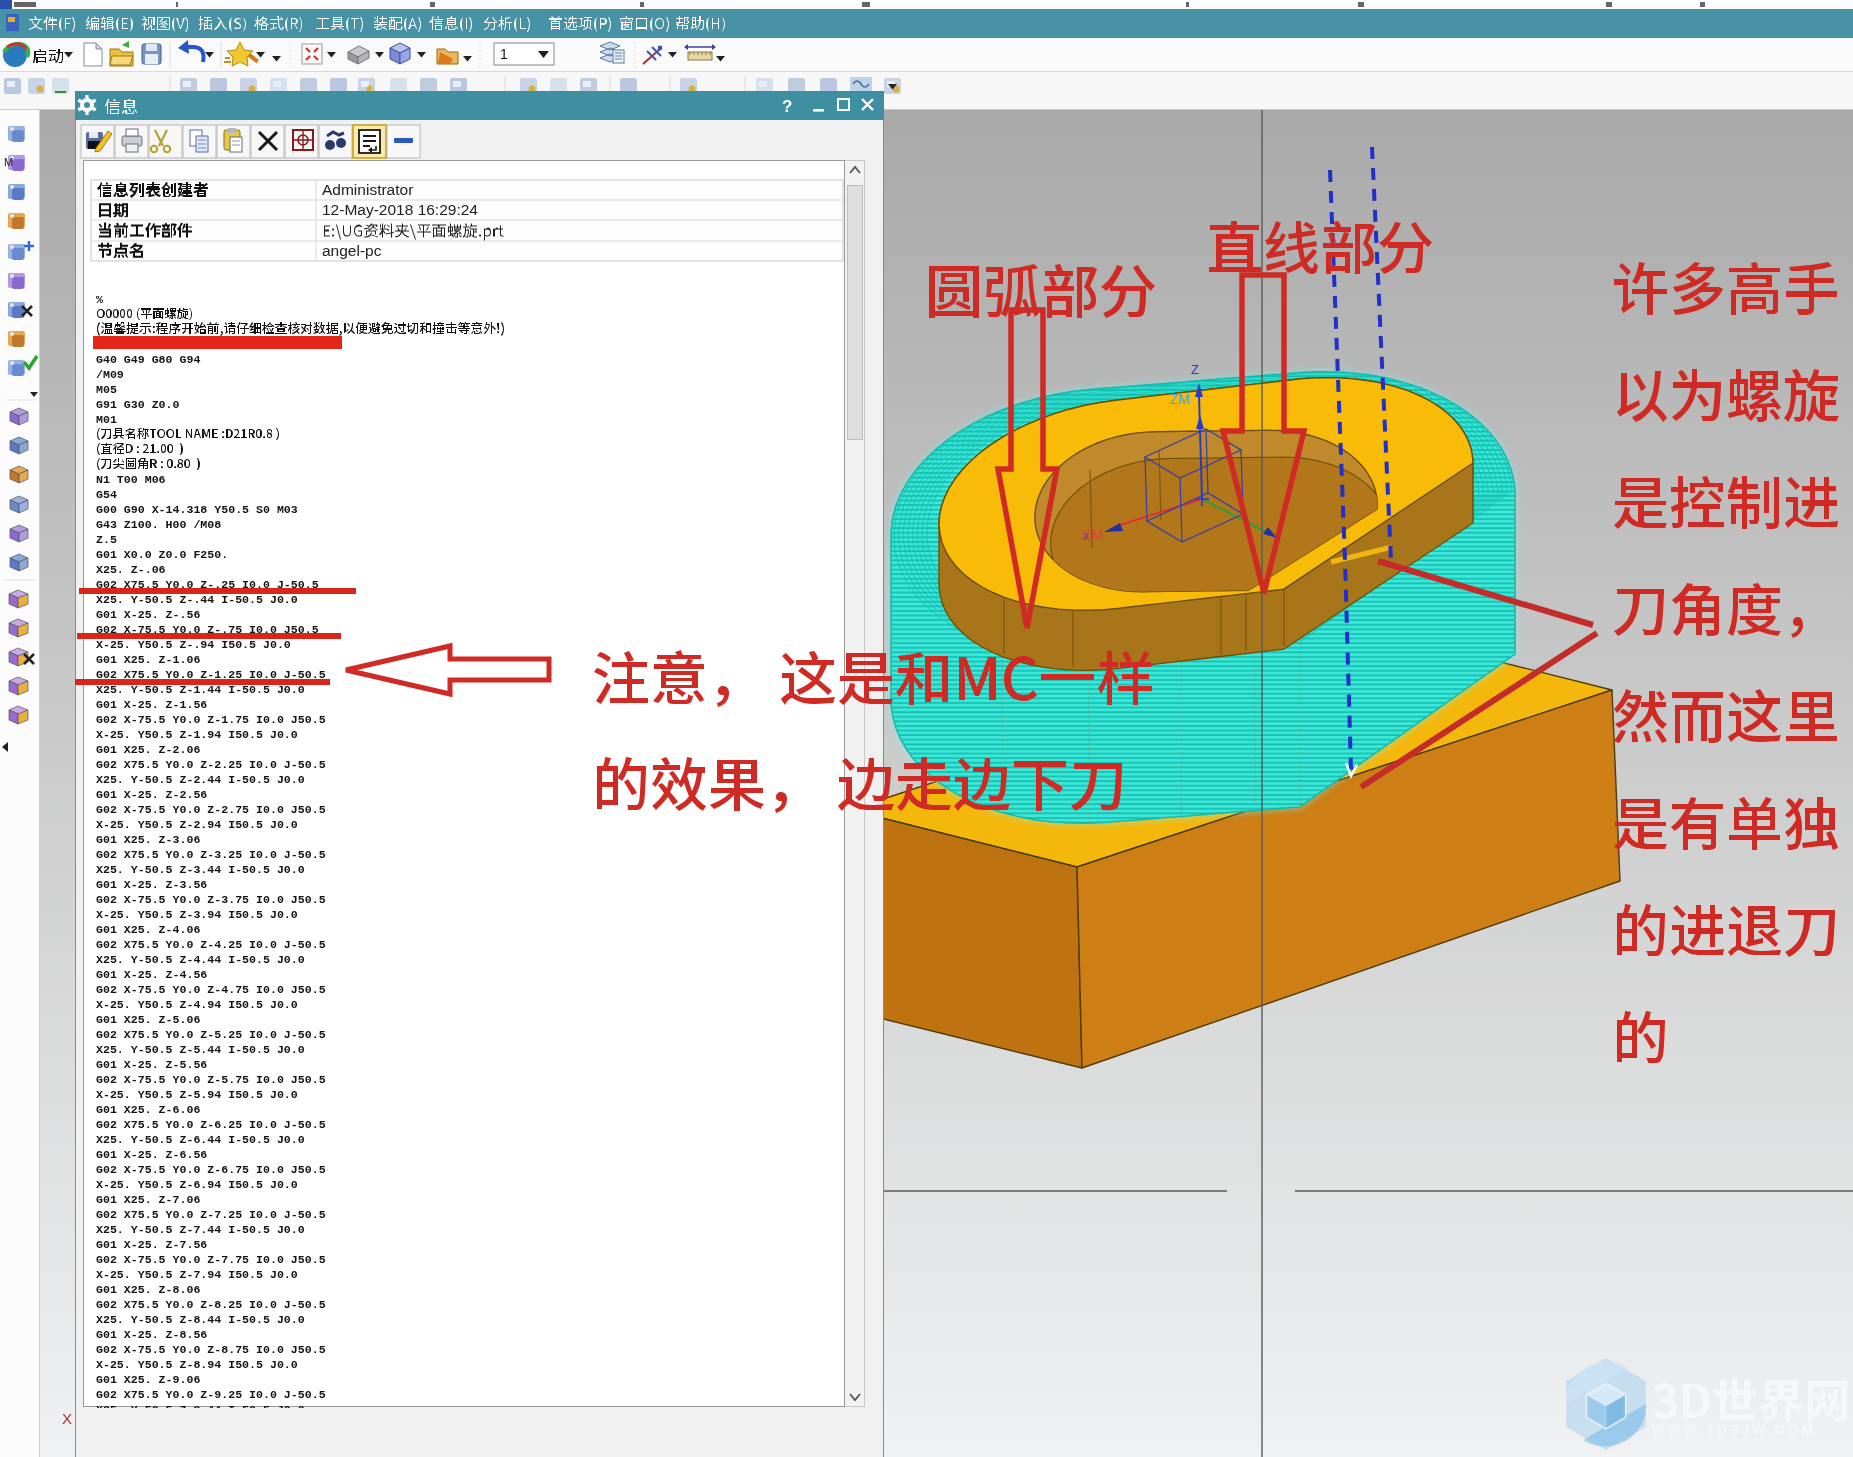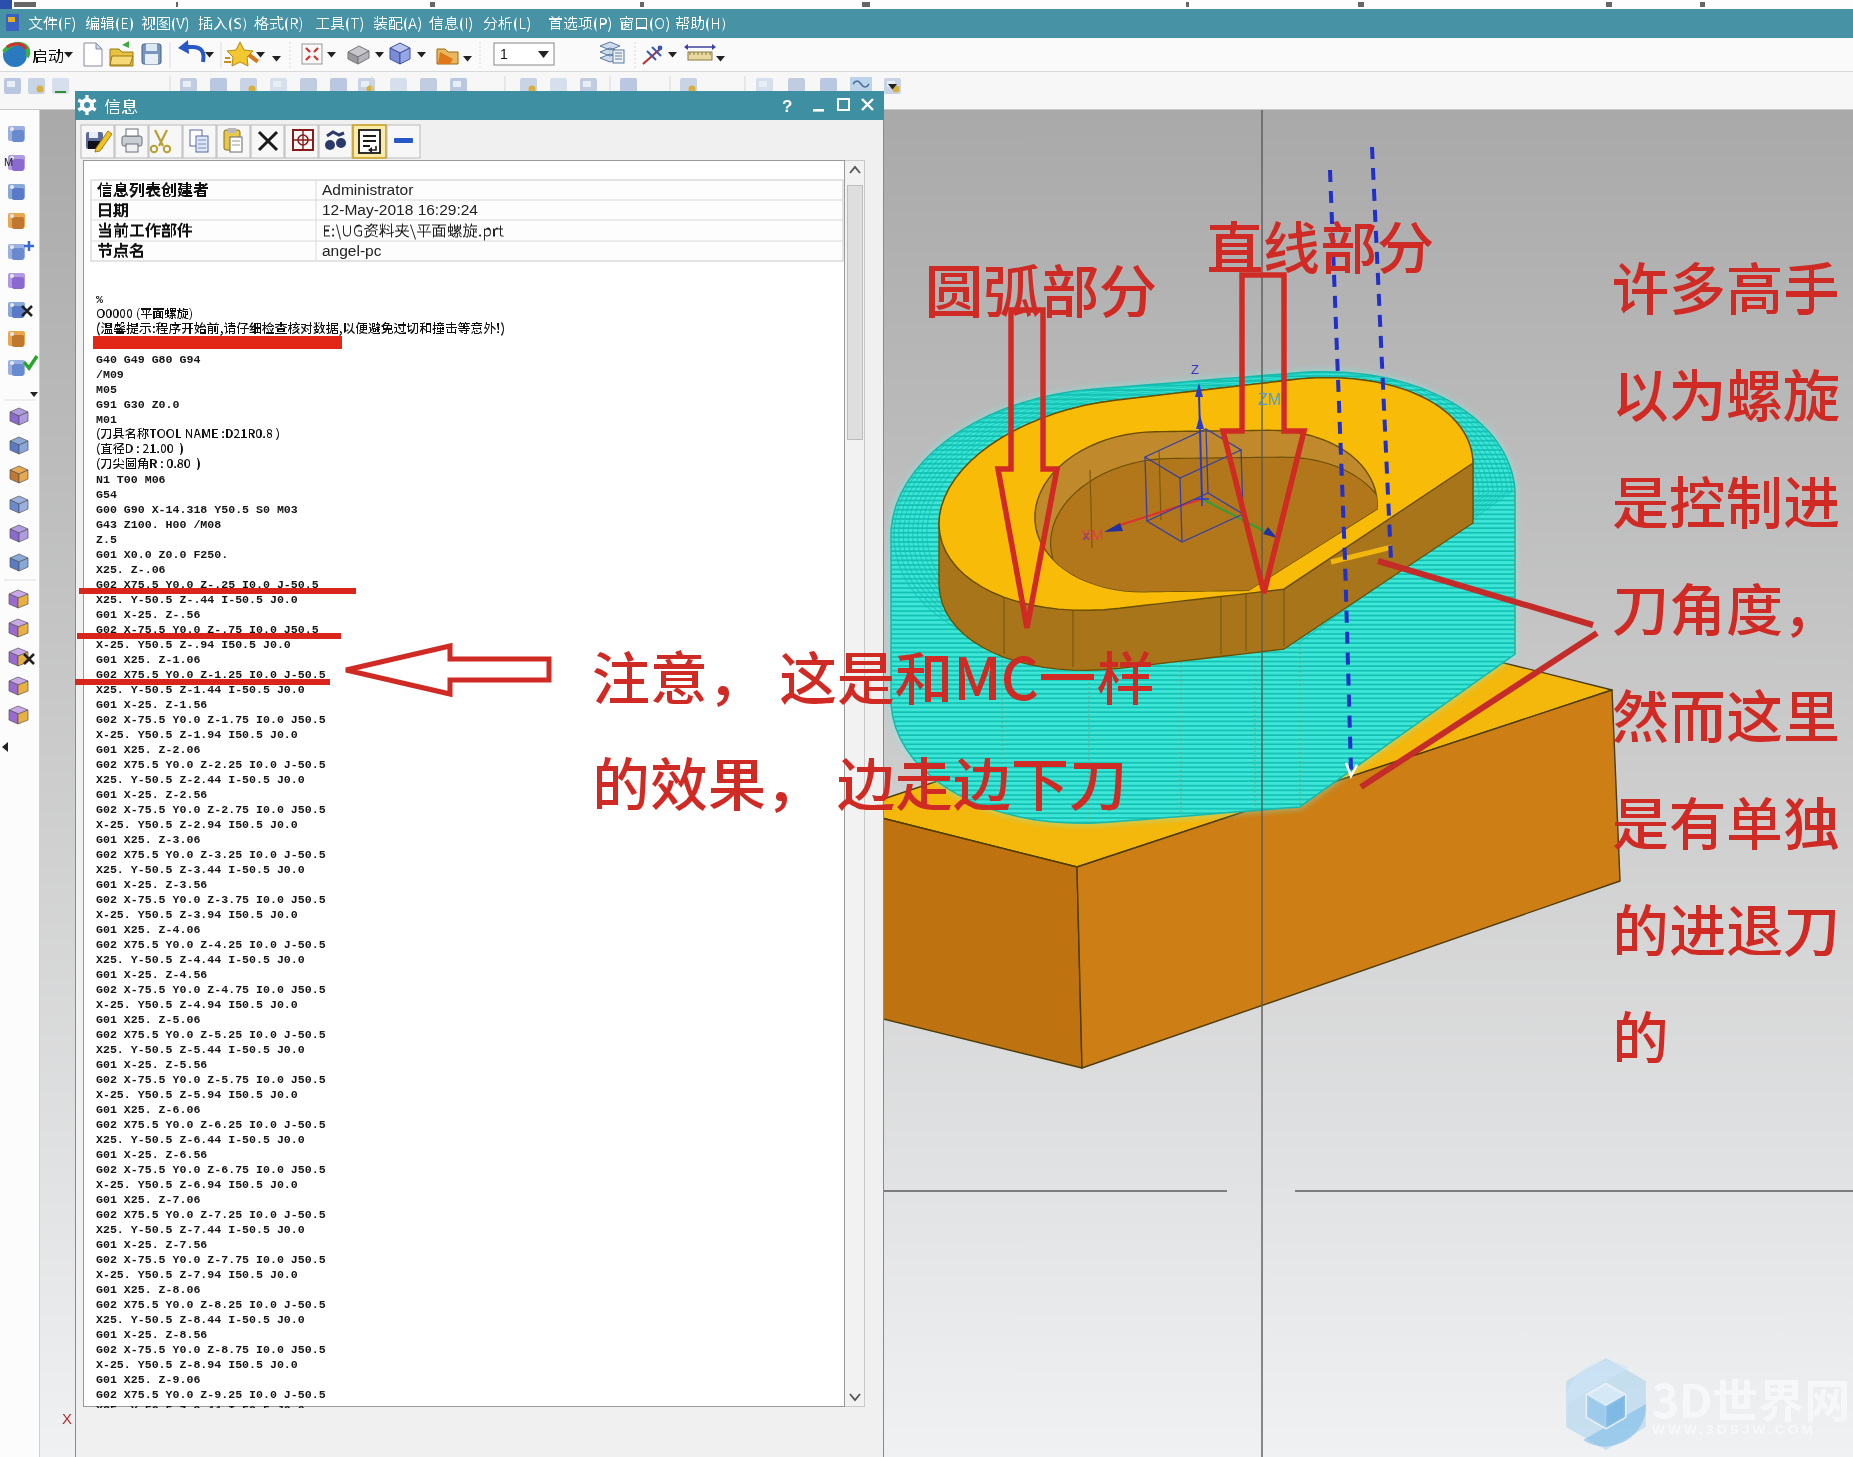--- a/index.html
+++ b/index.html
@@ -90,21 +90,21 @@
         <line x1="1180" y1="478" x2="1182" y2="542"></line>
       </g>
       <line x1="1262" y1="110" x2="1262" y2="1457" stroke="#5a5a5a" stroke-width="1.4"></line>
       <line x1="884" y1="1191" x2="1227" y2="1191" stroke="#5a5a5a" stroke-width="1.4"></line>
       <line x1="1295" y1="1191" x2="1853" y2="1191" stroke="#5a5a5a" stroke-width="1.4"></line>
       <polyline points="1330,170 1345,560 1351,770" fill="none" stroke="#2030c8" stroke-width="4" stroke-dasharray="12,9"></polyline>
       <line x1="1372" y1="147" x2="1391" y2="560" stroke="#2030c8" stroke-width="4" stroke-dasharray="12,9"></line>
       <path d="M1346 763 L1351 776 L1357 765" fill="none" stroke="#fff" stroke-width="2.5"></path>
     </svg>
     <div class="abs" style="left:1191px;top:362px;color:#2b3bc8;font-size:13px">Z</div>
-    <div class="abs" style="left:1258px;top:391px;color:#4b9fd4;font-size:16px">ZM</div>
+    <div class="abs" style="left:1170px;top:391px;color:#4b9fd4;font-size:14px">ZM</div>
     <div class="abs" style="left:1083px;top:528px;color:#3a4ab8;font-size:13px">x</div>
     <div class="abs" style="left:1081px;top:526px;color:#e04040;font-size:15px">XM</div>
     <svg class="abs" style="left:0;top:0" width="1853" height="110" viewBox="0 0 1853 110">
       <path transform="translate(28,29)" d="M6 -12C7 -12 7 -11 7 -10L9 -10C8 -11 8 -12 8 -13ZM1 -10V-9H3C4 -7 5 -5 7 -3C5 -2 3 -1 1 0C1 0 1 1 1 1C4 0 6 -1 8 -2C9 -1 11 0 14 1C14 1 14 0 15 0C12 -1 10 -2 8 -3C10 -5 11 -6 12 -9H14V-10ZM8 -4C6 -5 5 -7 4 -9H11C10 -7 9 -5 8 -4Z M20 -5V-4H24V1H25V-4H29V-5H25V-8H29V-10H25V-12H24V-10H22C22 -10 22 -11 23 -12L21 -12C21 -10 21 -8 20 -7C20 -7 20 -6 21 -6C21 -7 21 -8 22 -8H24V-5ZM19 -13C18 -10 17 -8 15 -7C16 -6 16 -6 16 -5C17 -6 17 -7 18 -7V1H19V-9C19 -10 20 -11 20 -12Z M34 3 34 3C33 0 33 -2 33 -5C33 -7 33 -10 34 -12L34 -12C32 -10 31 -8 31 -5C31 -2 32 1 34 3Z M37 0H38V-5H42V-6H38V-10H43V-11H37Z M45 3C46 1 47 -2 47 -5C47 -8 46 -10 45 -12L44 -12C45 -10 46 -7 46 -5C46 -2 45 0 44 3Z" fill="#ffffff"></path>
       <path transform="translate(85,29)" d="M1 -1 1 0C2 -0 4 -1 5 -2L5 -2C3 -2 2 -1 1 -1ZM1 -6C1 -6 1 -7 3 -7C3 -6 2 -5 2 -5C1 -4 1 -4 1 -4C1 -3 1 -3 1 -3C1 -3 2 -3 5 -4C5 -4 5 -4 5 -5L3 -4C4 -6 5 -7 5 -9L5 -9C4 -9 4 -8 4 -8L2 -8C3 -9 4 -11 4 -12L3 -13C3 -11 2 -9 1 -8C1 -8 1 -7 1 -7C1 -7 1 -7 1 -6ZM9 -5V-3H8V-5ZM10 -5H11V-3H10ZM7 -6V1H8V-2H9V1H10V-2H11V1H12V-2H13V0C13 0 13 0 13 0C13 0 13 0 12 0C12 0 12 1 12 1C13 1 13 1 14 1C14 1 14 1 14 0V-6L13 -6ZM12 -5H13V-3H12ZM9 -12C9 -12 10 -11 10 -11H6V-8C6 -5 6 -2 5 0C5 0 5 1 6 1C7 -1 7 -5 7 -7H14V-11H11C11 -11 10 -12 10 -13ZM7 -10H13V-8H7Z M23 -11H27V-10H23ZM22 -12V-9H28V-12ZM16 -5C16 -5 17 -5 17 -5H19V-3L16 -3L16 -1L19 -2V1H20V-2L21 -3L21 -4L20 -3V-5H21V-6H20V-9H19V-6H17C18 -7 18 -8 18 -10H21V-11H19C19 -11 19 -12 19 -12L18 -13C18 -12 18 -11 18 -11H16V-10H17C17 -9 17 -8 17 -7C16 -7 16 -6 16 -6C16 -6 16 -5 16 -5ZM27 -7V-6H23V-7ZM21 -1 21 -0 27 -1V1H28V-1L29 -1L29 -2L28 -2V-7H29V-8H21V-7H22V-1ZM27 -5V-4H23V-5ZM27 -3V-2L23 -1V-3Z M34 3 34 3C33 0 33 -2 33 -5C33 -7 33 -10 34 -12L34 -12C32 -10 31 -8 31 -5C31 -2 32 1 34 3Z M37 0H43V-1H38V-5H42V-6H38V-10H43V-11H37Z M45 3C47 1 48 -2 48 -5C48 -8 47 -10 45 -12L45 -12C46 -10 46 -7 46 -5C46 -2 46 0 45 3Z" fill="#ffffff"></path>
       <path transform="translate(141,29)" d="M7 -12V-4H8V-11H12V-4H14V-12ZM2 -12C3 -11 3 -11 4 -10L5 -11C4 -11 4 -12 3 -13ZM10 -10V-7C10 -4 9 -2 5 0C6 1 6 1 6 1C8 0 9 -2 10 -3V-0C10 1 10 1 11 1H13C14 1 14 0 14 -2C14 -2 14 -2 14 -2C13 -0 13 0 13 0H12C11 0 11 0 11 -0V-4H10C11 -5 11 -6 11 -7V-10ZM1 -10V-9H5C4 -7 2 -5 1 -4C1 -4 1 -3 1 -3C2 -3 2 -4 3 -5V1H4V-5C4 -5 5 -4 5 -3L6 -4C6 -5 5 -6 4 -6C5 -7 6 -8 6 -10L5 -10L5 -10Z M21 -4C22 -4 23 -3 24 -3L25 -4C24 -4 22 -5 21 -5ZM19 -2C21 -2 24 -1 25 -1L26 -2C24 -2 22 -3 20 -3ZM16 -12V1H17V1H28V1H29V-12ZM17 -0V-11H28V-0ZM21 -11C20 -9 19 -8 18 -7C18 -7 19 -7 19 -7C19 -7 20 -7 20 -8C21 -7 21 -7 22 -7C20 -6 19 -5 18 -5C18 -5 18 -5 18 -4C20 -5 21 -5 23 -6C24 -5 25 -5 27 -4C27 -5 27 -5 27 -5C26 -6 25 -6 24 -6C25 -7 26 -8 26 -9L26 -9L25 -9H22C22 -10 22 -10 22 -10ZM21 -8 21 -9H25C24 -8 23 -7 23 -7C22 -7 21 -8 21 -8Z M34 3 34 3C33 0 33 -2 33 -5C33 -7 33 -10 34 -12L34 -12C32 -10 31 -8 31 -5C31 -2 32 1 34 3Z M39 0H40L44 -11H42L41 -5C40 -4 40 -3 39 -1H39C39 -3 39 -4 38 -5L37 -11H35Z M45 3C47 1 47 -2 47 -5C47 -8 47 -10 45 -12L44 -12C46 -10 46 -7 46 -5C46 -2 46 0 44 3Z" fill="#ffffff"></path>
       <path transform="translate(198,29)" d="M11 -4V-3H13V-1H10V-8H14V-9H10V-11C12 -11 13 -11 13 -12L13 -12C11 -12 8 -12 6 -12C6 -11 6 -11 6 -11C7 -11 8 -11 9 -11V-9H6V-8H9V-1H7V-3H9V-4H7V-5C8 -6 8 -6 9 -6L8 -7C8 -7 7 -6 6 -6V1H7V0H13V1H14V-6H11V-6H13V-4ZM2 -13V-10H1V-9H2V-5L1 -5L1 -4L2 -4V-0C2 0 2 0 2 0C2 0 2 0 1 0C1 0 1 1 1 1C2 1 3 1 3 1C3 1 3 0 3 -0V-4L5 -5L5 -6L3 -5V-9H5V-10H3V-13Z M19 -11C20 -11 21 -10 22 -9C21 -5 19 -2 16 0C16 0 16 1 17 1C20 -1 22 -3 23 -7C24 -4 25 -1 29 1C29 1 29 0 29 -0C24 -3 25 -9 20 -12Z M34 3 34 3C33 0 33 -2 33 -5C33 -7 33 -10 34 -12L34 -12C32 -10 31 -8 31 -5C31 -2 32 1 34 3Z M40 0C42 0 43 -1 43 -3C43 -5 42 -5 41 -6L40 -7C39 -7 38 -7 38 -8C38 -9 39 -10 40 -10C41 -10 42 -10 42 -9L43 -10C42 -11 41 -11 40 -11C38 -11 36 -10 36 -8C36 -7 38 -6 39 -5L40 -5C41 -4 42 -4 42 -3C42 -2 41 -1 40 -1C39 -1 37 -2 37 -2L36 -1C37 -0 38 0 40 0Z M45 3C47 1 48 -2 48 -5C48 -8 47 -10 45 -12L45 -12C46 -10 47 -7 47 -5C47 -2 46 0 45 3Z" fill="#ffffff"></path>
       <path transform="translate(254,29)" d="M9 -10H12C11 -9 11 -8 10 -7C9 -8 9 -9 8 -10ZM3 -13V-9H1V-8H3C2 -6 1 -4 0 -3C1 -2 1 -2 1 -2C2 -3 2 -4 3 -6V1H4V-6C5 -6 5 -5 5 -4L6 -5C6 -6 4 -7 4 -8V-8H6L5 -8C6 -8 6 -7 6 -7C7 -8 7 -8 8 -9C8 -8 9 -7 9 -7C8 -6 7 -5 5 -4C5 -4 6 -4 6 -3C6 -4 7 -4 7 -4V1H8V1H12V1H13V-4L14 -4C14 -4 14 -4 15 -5C13 -5 12 -6 11 -7C12 -8 13 -9 13 -11L13 -11L12 -11H9C9 -11 10 -12 10 -12L9 -13C8 -11 7 -10 6 -9V-9H4V-13ZM8 -0V-3H12V-0ZM8 -4C9 -5 9 -5 10 -6C11 -5 12 -5 13 -4Z M26 -12C26 -11 27 -11 28 -10L29 -11C28 -11 27 -12 26 -12ZM23 -13C23 -12 24 -11 24 -10H16V-9H24C24 -3 25 1 28 1C29 1 29 0 30 -2C29 -2 29 -3 29 -3C28 -1 28 0 28 0C26 0 25 -4 25 -9H29V-10H25C25 -11 25 -12 25 -13ZM16 -0 16 1C18 0 21 -0 23 -1L23 -2L20 -1V-5H23V-6H16V-5H19V-1Z M34 3 34 3C33 0 33 -2 33 -5C33 -7 33 -10 34 -12L34 -12C32 -10 31 -8 31 -5C31 -2 32 1 34 3Z M38 -6V-10H40C42 -10 42 -9 42 -8C42 -6 42 -6 40 -6ZM43 0H44L41 -5C43 -5 44 -6 44 -8C44 -10 42 -11 40 -11H37V0H38V-5H40Z M46 3C47 1 48 -2 48 -5C48 -8 47 -10 46 -12L45 -12C47 -10 47 -7 47 -5C47 -2 47 0 45 3Z" fill="#ffffff"></path>
       <path transform="translate(315,29)" d="M1 -1V0H14V-1H8V-10H14V-11H2V-10H7V-1Z M24 -1C26 -0 27 0 29 1L29 0C28 -0 26 -1 25 -2ZM20 -2C19 -1 17 -0 16 0C16 1 16 1 16 1C18 1 20 -0 21 -1ZM18 -12V-3H16V-2H29V-3H27V-12ZM19 -3V-4H26V-3ZM19 -9H26V-8H19ZM19 -10V-11H26V-10ZM19 -7H26V-5H19Z M34 3 34 3C33 0 33 -2 33 -5C33 -7 33 -10 34 -12L34 -12C32 -10 31 -8 31 -5C31 -2 32 1 34 3Z M39 0H40V-10H44V-11H36V-10H39Z M46 3C47 1 48 -2 48 -5C48 -8 47 -10 46 -12L45 -12C46 -10 47 -7 47 -5C47 -2 46 0 45 3Z" fill="#ffffff"></path>
       <path transform="translate(373,29)" d="M1 -11C2 -11 2 -10 3 -10L4 -10C3 -11 2 -11 2 -12ZM7 -6C7 -5 7 -5 7 -5H1V-4H6C5 -3 2 -2 1 -2C1 -1 1 -1 1 -1C2 -1 3 -1 4 -2V-1C4 0 3 0 3 0C3 1 3 1 3 1C4 1 4 1 9 0C9 -0 9 -1 9 -1L5 -0V-2C6 -3 7 -3 7 -4C9 -1 11 0 14 1C14 1 14 0 14 0C13 -0 12 -1 11 -1C12 -2 13 -2 13 -3L13 -3C12 -3 11 -2 10 -2C9 -2 9 -3 9 -4H14V-5H8C8 -5 8 -6 8 -6ZM9 -13V-11H6V-10H9V-7H6V-6H14V-7H10V-10H14V-11H10V-13ZM1 -7 1 -6 4 -8V-6H5V-13H4V-9C3 -8 1 -8 1 -7Z M23 -12V-11H28V-7H23V-1C23 1 24 1 25 1C25 1 27 1 28 1C29 1 29 0 30 -2C29 -2 29 -2 28 -3C28 -0 28 -0 28 -0C27 -0 26 -0 25 -0C25 -0 24 -0 24 -1V-6H28V-5H29V-12ZM17 -2H21V-1H17ZM17 -3V-8H18V-7C18 -6 18 -5 17 -5C17 -4 18 -4 18 -4C19 -5 19 -6 19 -7V-8H20V-5C20 -5 20 -5 20 -5C21 -5 21 -5 21 -5H21V-3ZM16 -12V-11H18V-9H16V1H17V0H21V1H22V-9H21V-11H23V-12ZM19 -9V-11H20V-9ZM20 -8H21V-5L21 -5C21 -5 21 -5 21 -5C21 -5 21 -5 20 -5C20 -5 20 -5 20 -5Z M34 3 34 3C33 0 33 -2 33 -5C33 -7 33 -10 34 -12L34 -12C32 -10 31 -8 31 -5C31 -2 32 1 34 3Z M35 0H37L38 -3H42L43 0H44L40 -11H39ZM38 -4 38 -6C39 -7 39 -9 40 -10H40C40 -9 40 -7 41 -6L41 -4Z M46 3C47 1 48 -2 48 -5C48 -8 47 -10 46 -12L45 -12C46 -10 47 -7 47 -5C47 -2 46 0 45 3Z" fill="#ffffff"></path>

